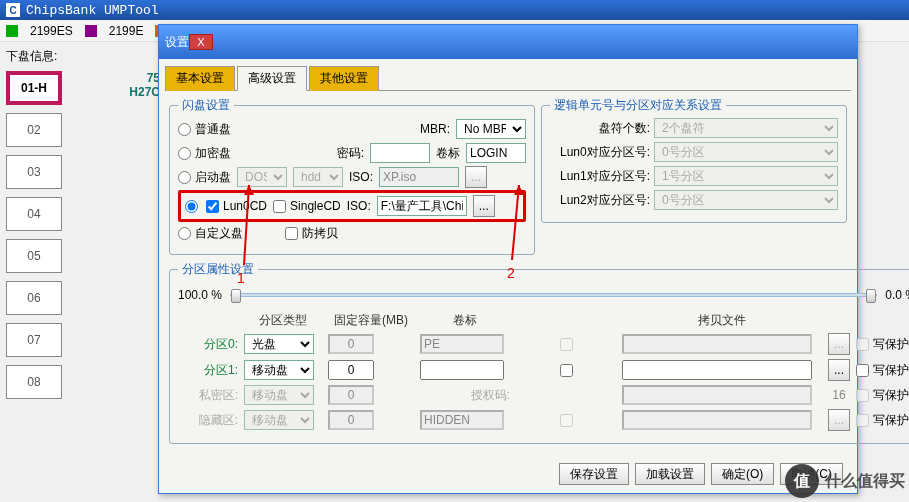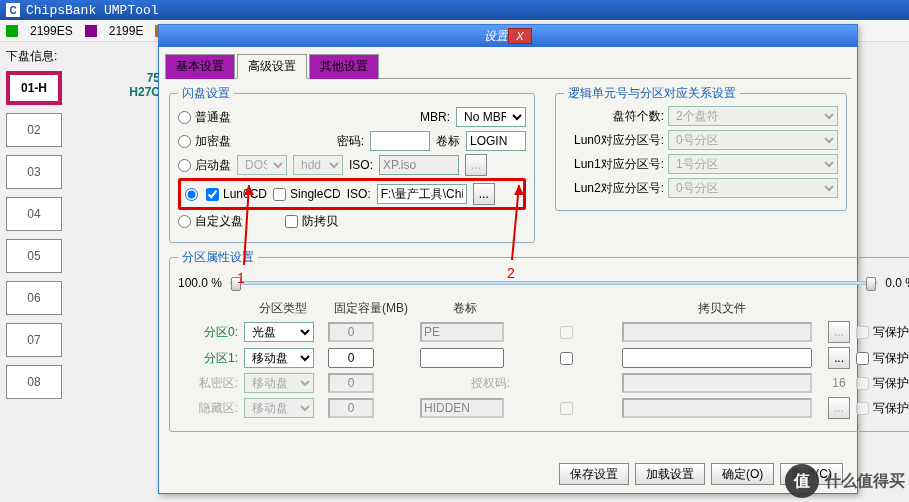--- a/index.html
+++ b/index.html
@@ -21,25 +21,25 @@
 
 .leftcol { position: absolute; left: 0; top: 42px; width: 160px; padding: 6px; }
 .info-label { margin-bottom: 6px; }
 .slot { width: 56px; height: 34px; border: 1px solid #888; background: #fff; display: flex; align-items: center; justify-content: center; margin-bottom: 8px; color: #555; }
 .slot.active { border: 4px solid #be185d; color: #000; font-weight: bold; }
 .slot-side { position: absolute; left: 66px; top: 0; color: #0f766e; font-weight: bold; text-align: right; width: 88px; font-size: 12px; }
 .slot-row { position: relative; }
 
 
 .dialog { position: absolute; left: 158px; top: 24px; width: 700px; height: 470px; border: 1px solid #3a7bd5; background: #f4f4f0; box-shadow: 2px 2px 6px rgba(0,0,0,.3); }
-.dlg-title { height: 22px; background: linear-gradient(#5aa0ff, #2d6cd0); color: #fff; display: flex; align-items: center; justify-content: center; padding: 0 6px; font-size: 13px; font-style: italic; }
+.dlg-title { height: 34px; background: linear-gradient(#5aa0ff, #2d6cd0); color: #fff; display: flex; align-items: center; justify-content: flex-start; padding: 0 6px; font-size: 13px; }
 .dlg-close { width: 24px; height: 16px; background: #d04040; color: #fff; text-align: center; line-height: 14px; border: 1px solid #a02020; cursor: pointer; font-size: 11px; }
 
 .tabs { display: flex; border-bottom: 1px solid #999; margin: 6px 6px 0 6px; }
-.tab { padding: 3px 10px; border: 1px solid #999; border-bottom: none; background: #a21caf; margin-right: 2px; cursor: pointer; position: relative; top: 1px; }
+.tab { padding: 3px 10px; border: 1px solid #999; border-bottom: none; background: #eab308; margin-right: 2px; cursor: pointer; position: relative; top: 1px; }
 .tab.active { background: #f4f4f0; border-bottom: 1px solid #f4f4f0; }
 
 .dlg-body { padding: 6px 10px; }
 
 fieldset { border: 1px solid #9ab; border-radius: 3px; padding: 4px 8px 8px 8px; margin: 0 0 6px 0; }
 legend { color: #1a5fb4; padding: 0 4px; }
 
 .row { display: flex; align-items: center; gap: 6px; margin-bottom: 4px; min-height: 22px; }
 .row.tight { margin-bottom: 2px; align-items: center; }
 
@@ -48,21 +48,21 @@
 input.num { width: 46px; text-align: center; }
 select.sm { width: 70px; }
 input.md { width: 84px; }
 input.lg { width: 110px; }
 
 .btn { height: 22px; border: 1px solid #888; background: linear-gradient(#fff,#e0e0e0); padding: 0 10px; cursor: pointer; }
 .btn.sm { padding: 0 4px; min-width: 22px; }
 
 .highlight-box { border: 3px solid #d00; border-radius: 2px; padding: 2px 4px; }
 
-.flash-grid { display: flex; gap: 20px; }
+.flash-grid { display: flex; gap: 6px; }
 .flash-left { flex: 0 0 366px; }
 .flash-right { flex: 1; }
 
 .lun-row { display: flex; align-items: center; gap: 4px; margin-bottom: 4px; }
 .lun-row label { width: 100px; text-align: right; }
 .lun-row select { flex: 1; }
 
 .part-head { display: grid; grid-template-columns: 60px 78px 86px 90px 100px 200px 1fr 60px; gap: 6px; font-size: 12px; color: #333; margin-bottom: 4px; text-align: center; }
 .part-row { display: grid; grid-template-columns: 60px 78px 86px 90px 100px 200px 1fr 60px; gap: 6px; align-items: center; margin-bottom: 4px; }
 .part-row .lbl { text-align: right; color: #15803d; }

